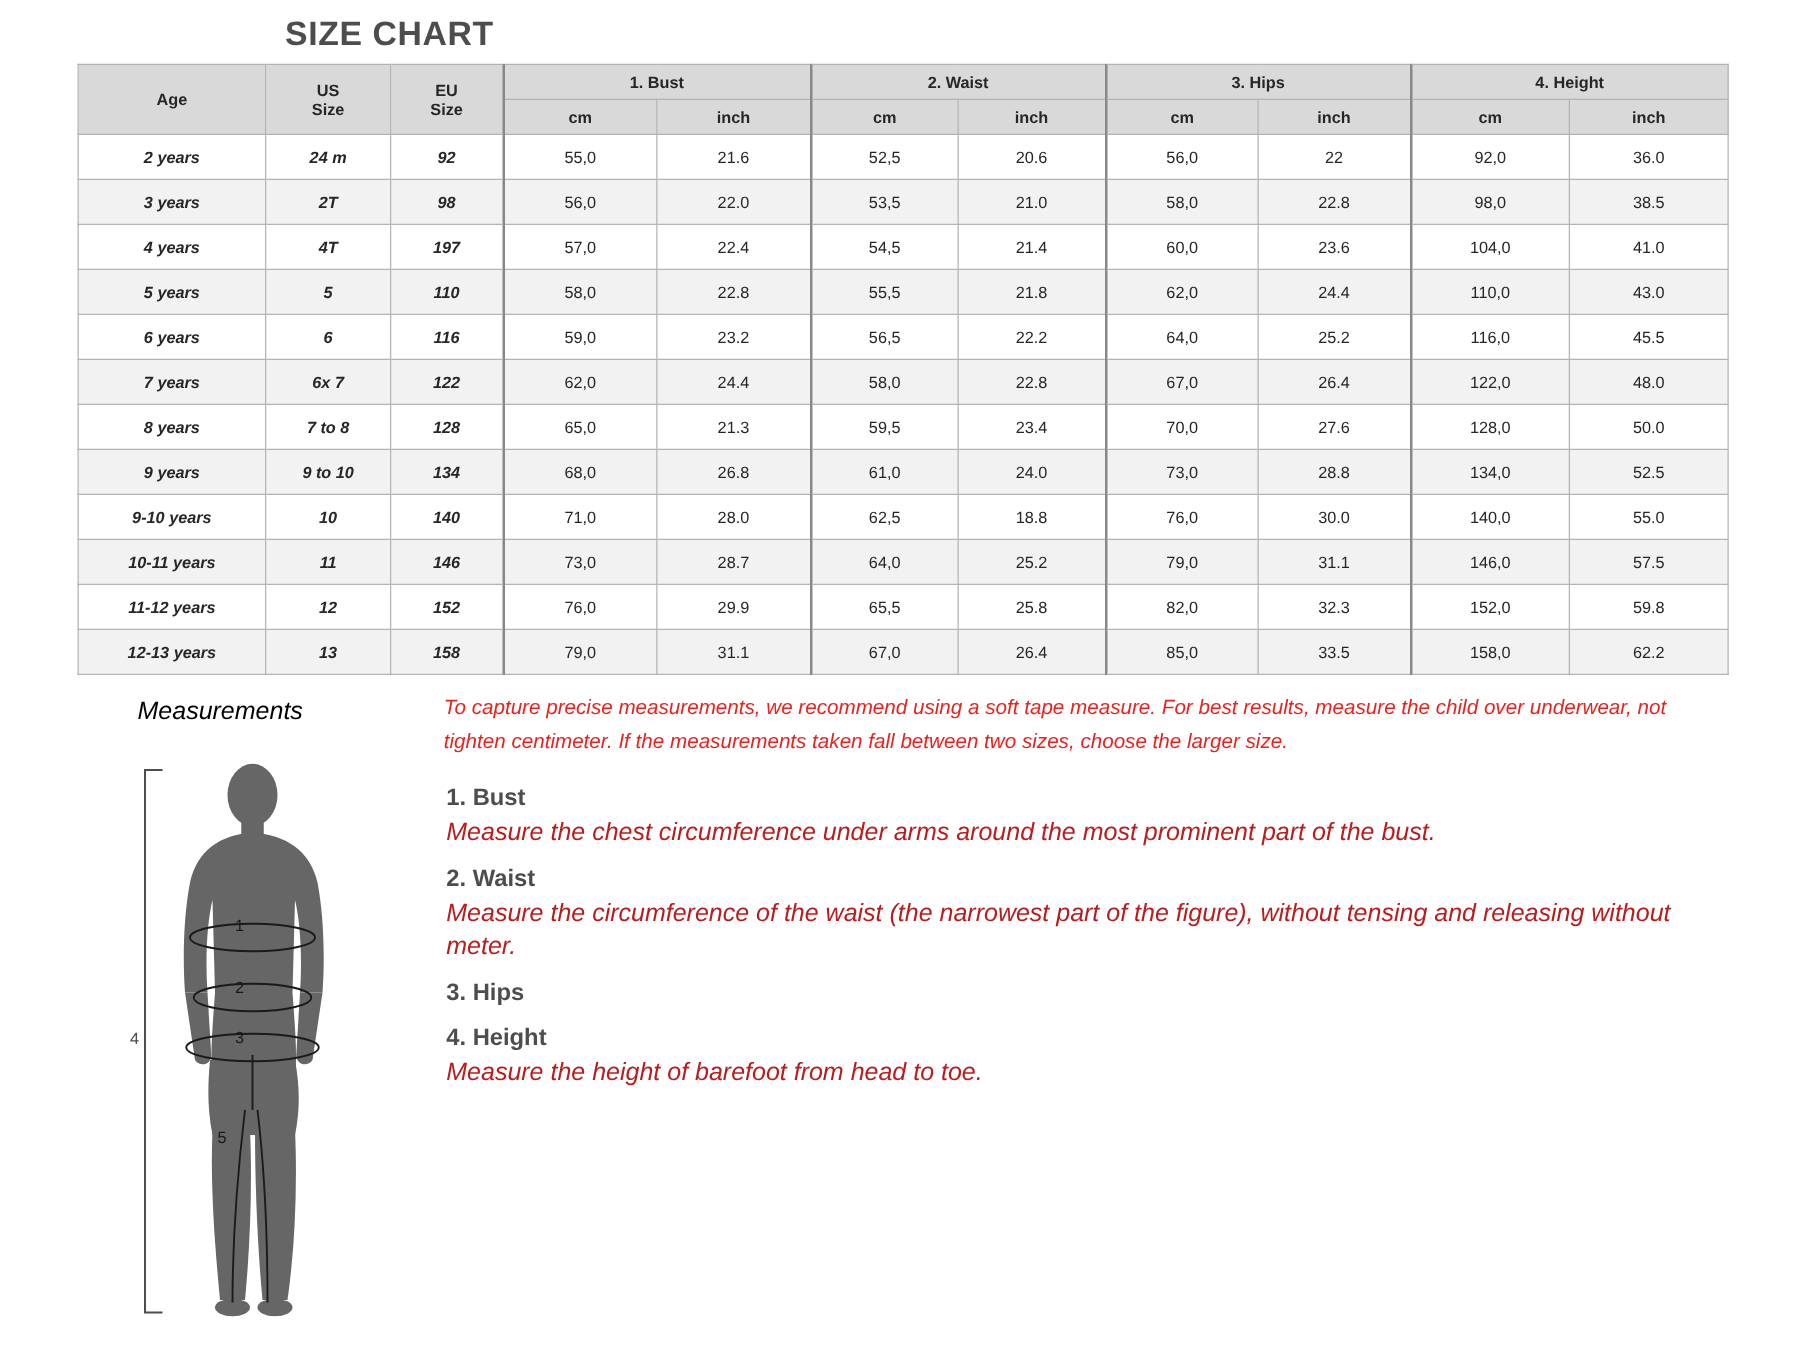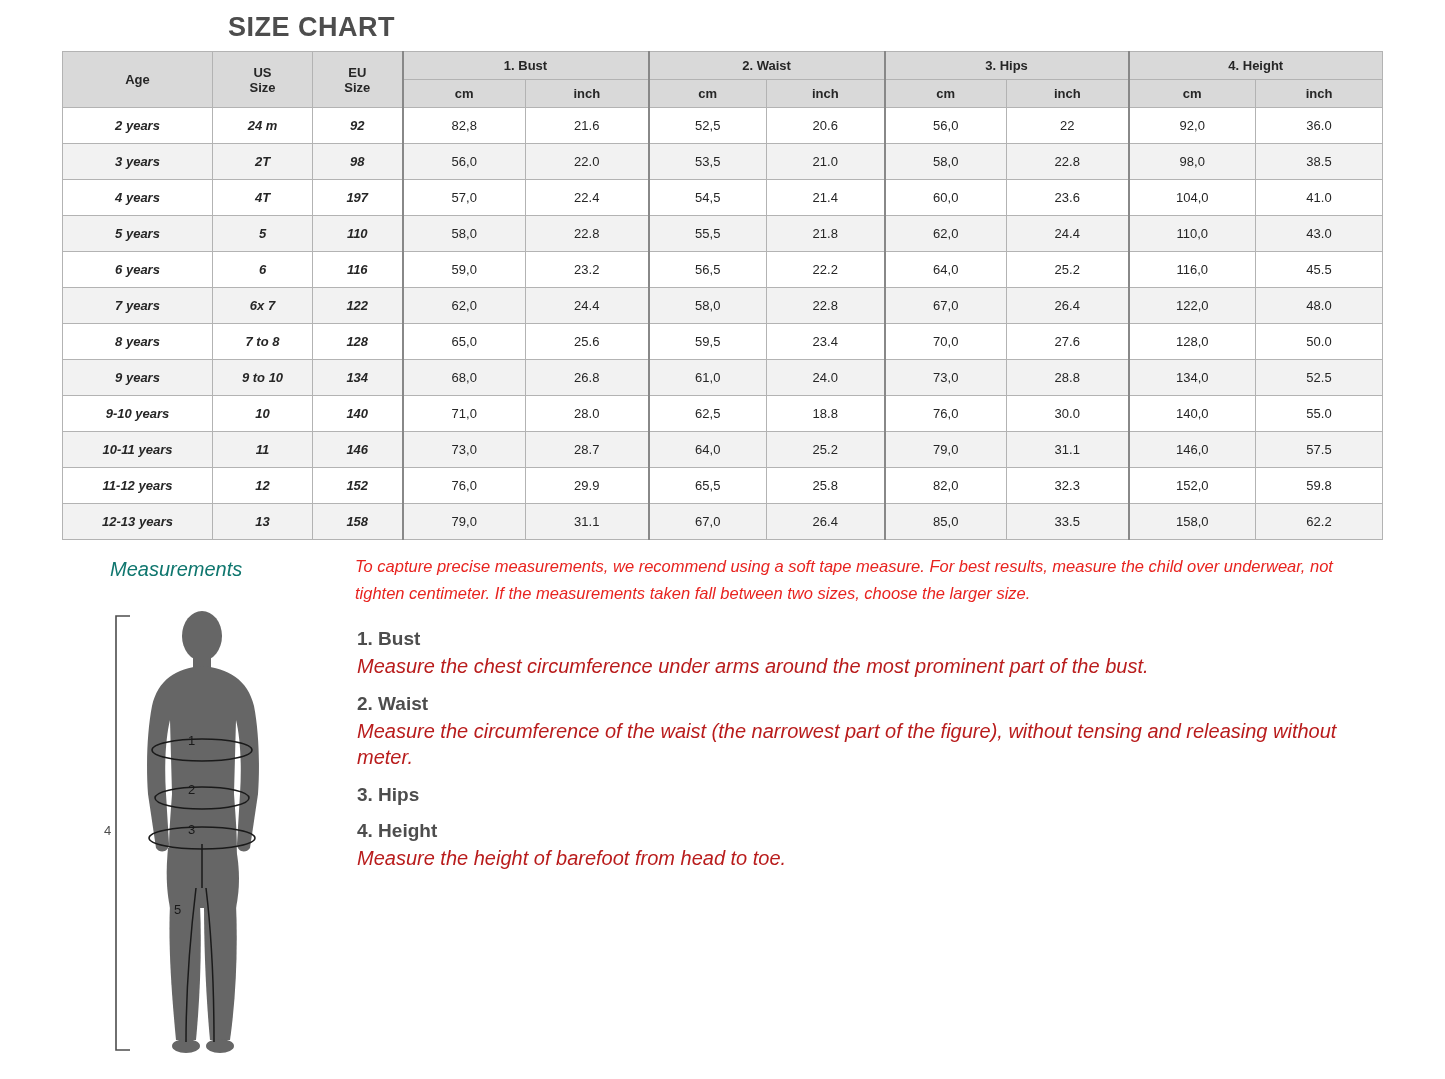--- a/index.html
+++ b/index.html
@@ -91,21 +91,21 @@
     border-left: 2px solid #888888 !important;
   }
 
   
   .measurements-label {
     position: absolute;
     left: 110px;
     top: 558px;
     font-size: 20px;
     font-style: italic;
-    color: #0f766e;
+    color: #000000;
   }
 
   .figure-area {
     position: absolute;
     left: 90px;
     top: 608px;
     width: 250px;
     height: 450px;
   }
 
@@ -189,21 +189,21 @@
           <th>inch</th>
           <th class="sep-left">cm</th>
           <th>inch</th>
         </tr>
       </thead>
       <tbody id="table-body">
           <tr>
             <td class="lbl">2 years</td>
             <td class="lbl">24 m</td>
             <td class="lbl">92</td>
-            <td class="val sep-left">82,8</td>
+            <td class="val sep-left">55,0</td>
             <td class="val">21.6</td>
             <td class="val sep-left">52,5</td>
             <td class="val">20.6</td>
             <td class="val sep-left">56,0</td>
             <td class="val">22</td>
             <td class="val sep-left">92,0</td>
             <td class="val">36.0</td>
           </tr>
           <tr>
             <td class="lbl">3 years</td>
@@ -268,21 +268,21 @@
             <td class="val sep-left">67,0</td>
             <td class="val">26.4</td>
             <td class="val sep-left">122,0</td>
             <td class="val">48.0</td>
           </tr>
           <tr>
             <td class="lbl">8 years</td>
             <td class="lbl">7 to 8</td>
             <td class="lbl">128</td>
             <td class="val sep-left">65,0</td>
-            <td class="val">25.6</td>
+            <td class="val">21.3</td>
             <td class="val sep-left">59,5</td>
             <td class="val">23.4</td>
             <td class="val sep-left">70,0</td>
             <td class="val">27.6</td>
             <td class="val sep-left">128,0</td>
             <td class="val">50.0</td>
           </tr>
           <tr>
             <td class="lbl">9 years</td>
             <td class="lbl">9 to 10</td>

